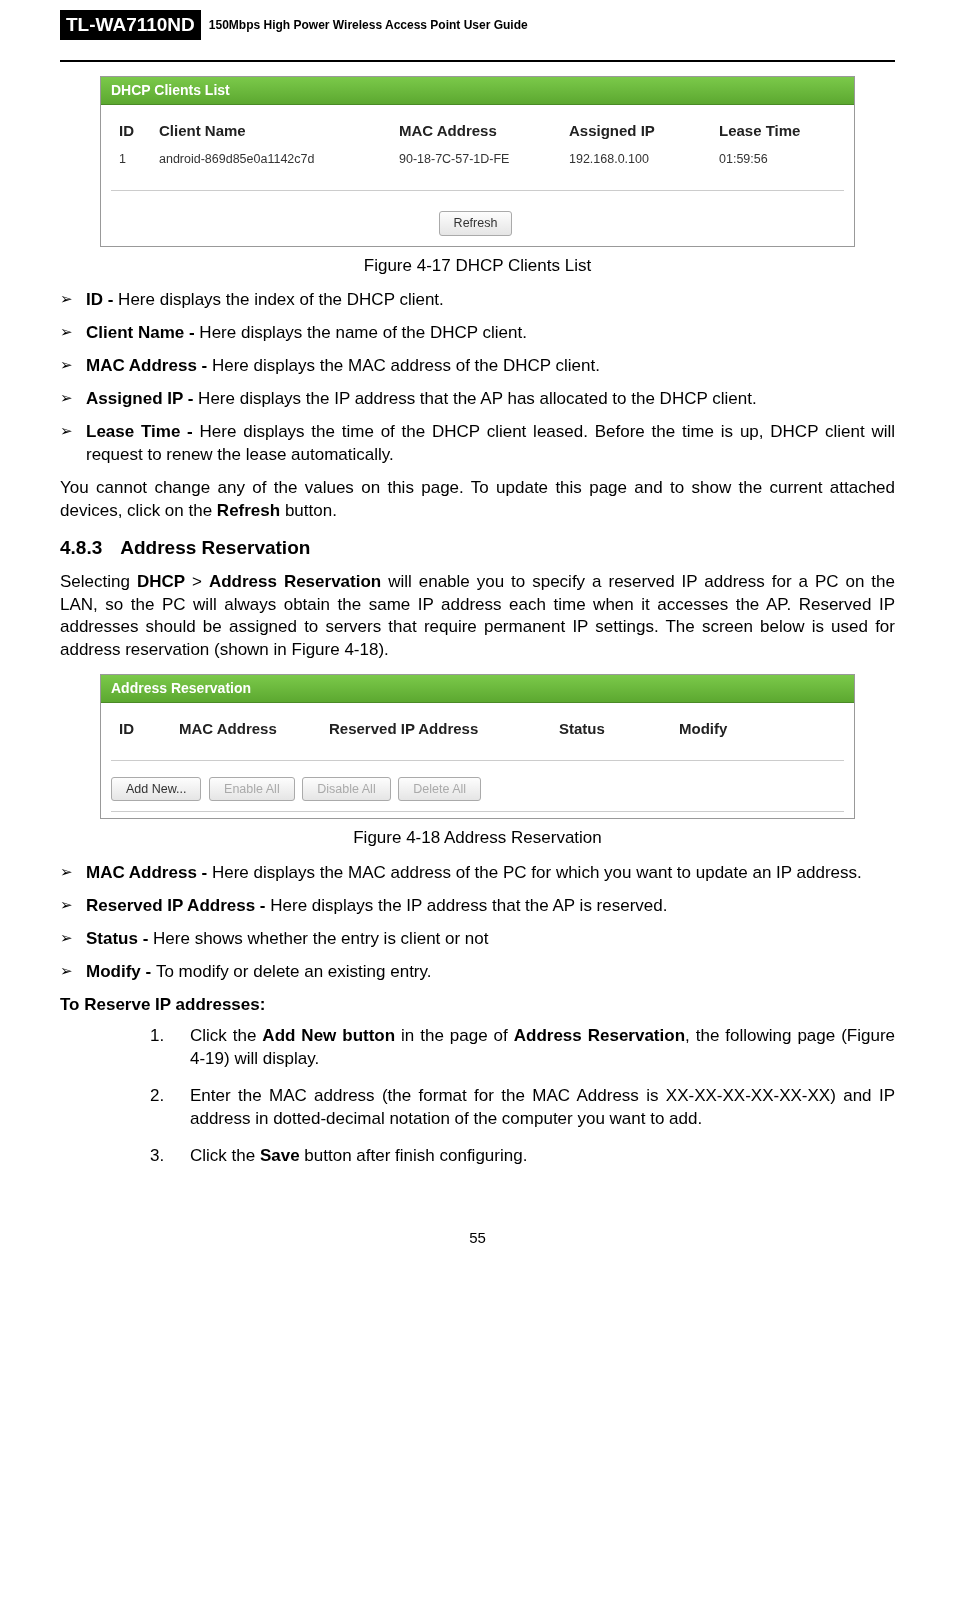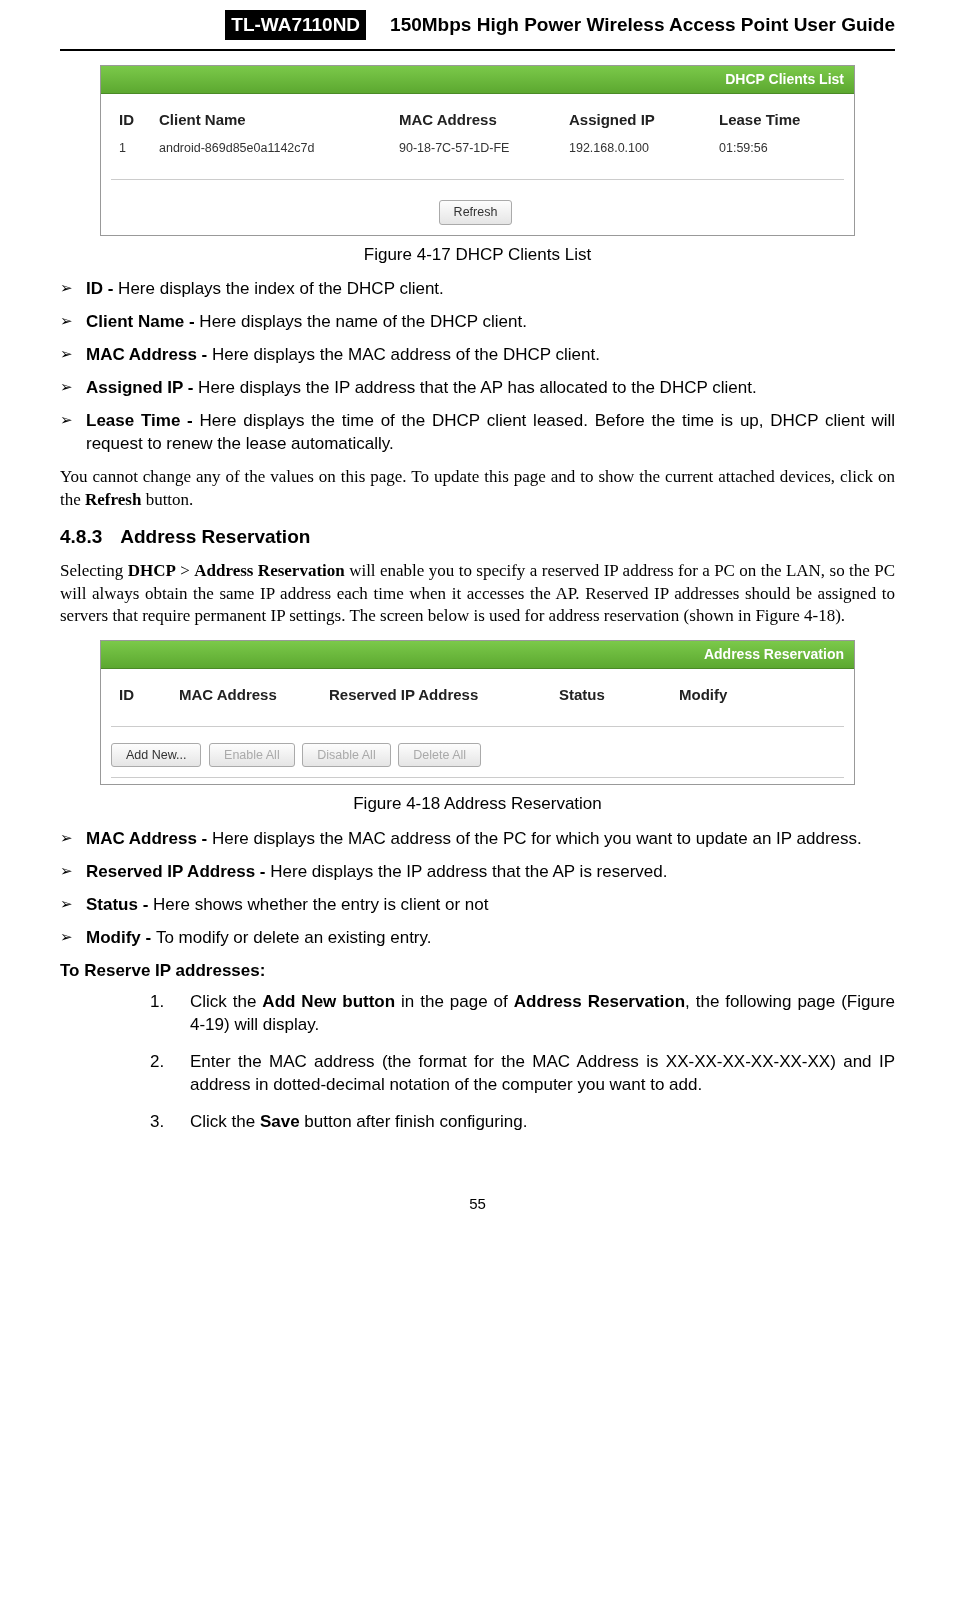--- a/index.html
+++ b/index.html
@@ -10,53 +10,50 @@
     margin: 0 auto;
     padding: 10px 60px 40px 60px;
     color: #000;
     font-size: 17px;
     line-height: 1.35;
   }
   .header-bar {
     display: flex;
     align-items: center;
     border-bottom: 2.5px solid #000;
-    padding-bottom: 9px;
+    padding-bottom: 20px;
     margin-bottom: 14px;
-    justify-content: flex-end;
     gap: 8px;
   }
   .model-box {
     background: #000;
     color: #fff;
     font-weight: bold;
     font-size: 19px;
     padding: 2px 6px;
   }
   .title-text {
     font-weight: bold;
-    font-size: 19px;
-    margin-left: 16px;
+    font-size: 12px;
   }
   .screenshot-panel {
     border: 1px solid #999;
     margin: 0 40px 0 40px;
     background: #fff;
     font-size: 13px;
     color: #222;
   }
   .green-bar {
     background: #6cbb3c;
     background: linear-gradient(#7bc94a, #5ca830);
     color: #fff;
     font-weight: bold;
     padding: 4px 10px;
     font-size: 14px;
     border-bottom: 1px solid #4a8a26;
-    text-align: right;
   }
   .panel-inner {
     padding: 10px 12px 10px 12px;
   }
   .tbl { width: 100%; border-collapse: collapse; }
   .tbl th { text-align: left; font-weight: bold; font-size: 15px; padding: 6px 6px 10px 6px; }
   .tbl td { font-size: 12.5px; padding: 0 6px 6px 6px; color: #333; }
   .btn-row { text-align: center; padding: 14px 0 10px 0; }
   .btn-row2 { padding: 10px 0 4px 10px; }
   .ui-btn {
@@ -69,21 +66,21 @@
     color: #333;
     margin-right: 4px;
     cursor: pointer;
   }
   .ui-btn.dis { color: #aaa; cursor: default; }
   .fig-caption { text-align: center; margin: 8px 0 12px 0; font-size: 17px; }
   .bul-list { margin: 0 0 10px 0; }
   .bul-item { display: flex; margin: 0 0 10px 0; }
   .bul-mark { flex: 0 0 26px; font-size: 15px; }
   .bul-body { flex: 1; text-align: justify; }
-  .para { text-align: justify; margin: 0 0 12px 0; font-family: Liberation Serif, serif; }
+  .para { text-align: justify; margin: 0 0 12px 0; }
   .h-sec { font-weight: bold; font-size: 19px; margin: 10px 0 10px 0; }
   .h-sec .secno { margin-right: 18px; }
   .subhead { font-weight: bold; margin: 6px 0 8px 0; }
   .num-list { margin-left: 90px; }
   .num-item { display: flex; margin: 0 0 14px 0; }
   .num-mark { flex: 0 0 28px; }
   .num-body { flex: 1; text-align: justify; margin-left: 12px; }
   .pagenum { text-align: center; margin-top: 60px; font-size: 15px; }
   hr.sep { border: none; border-top: 1px solid #ccc; margin: 6px 10px; }
 </style>

